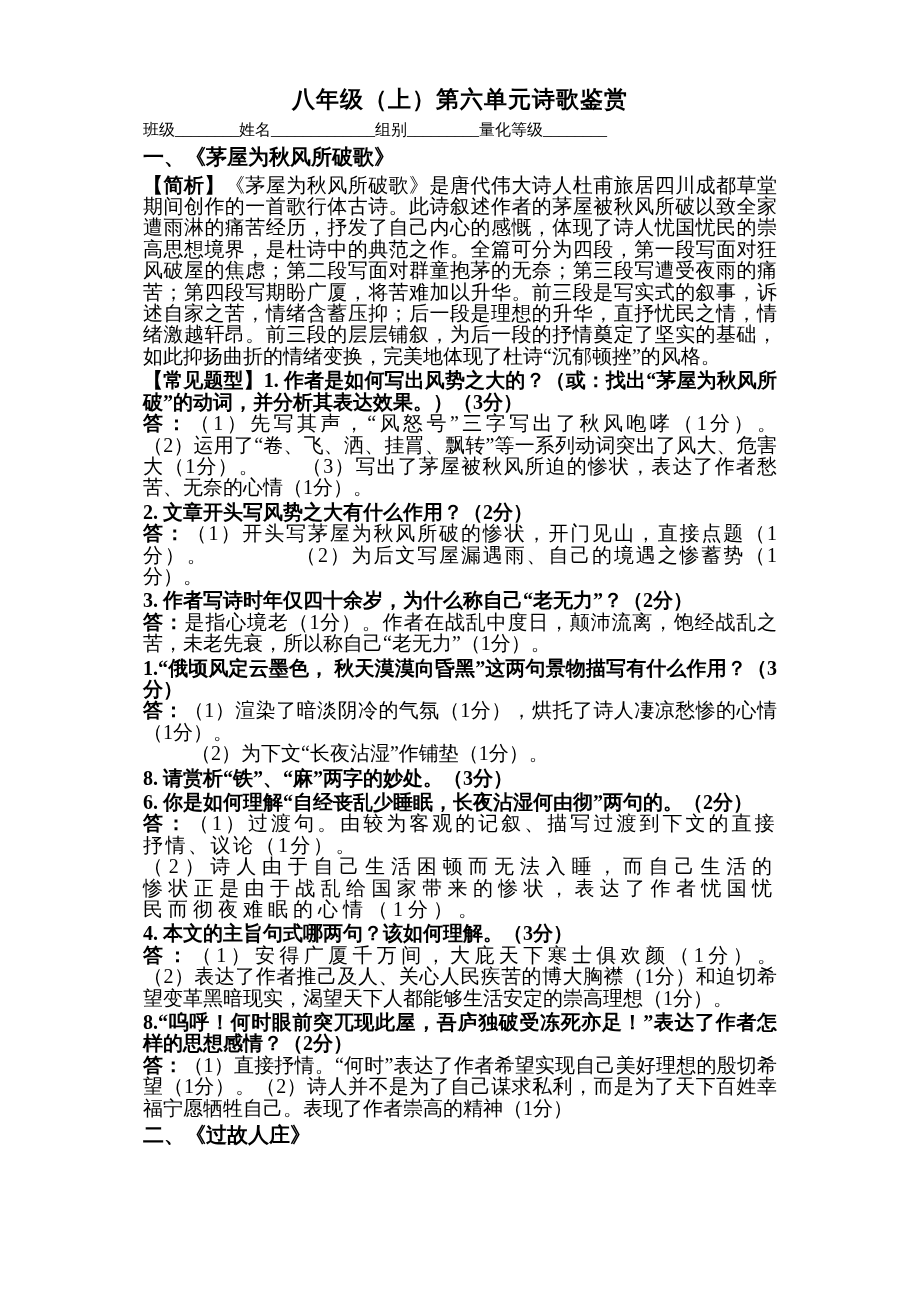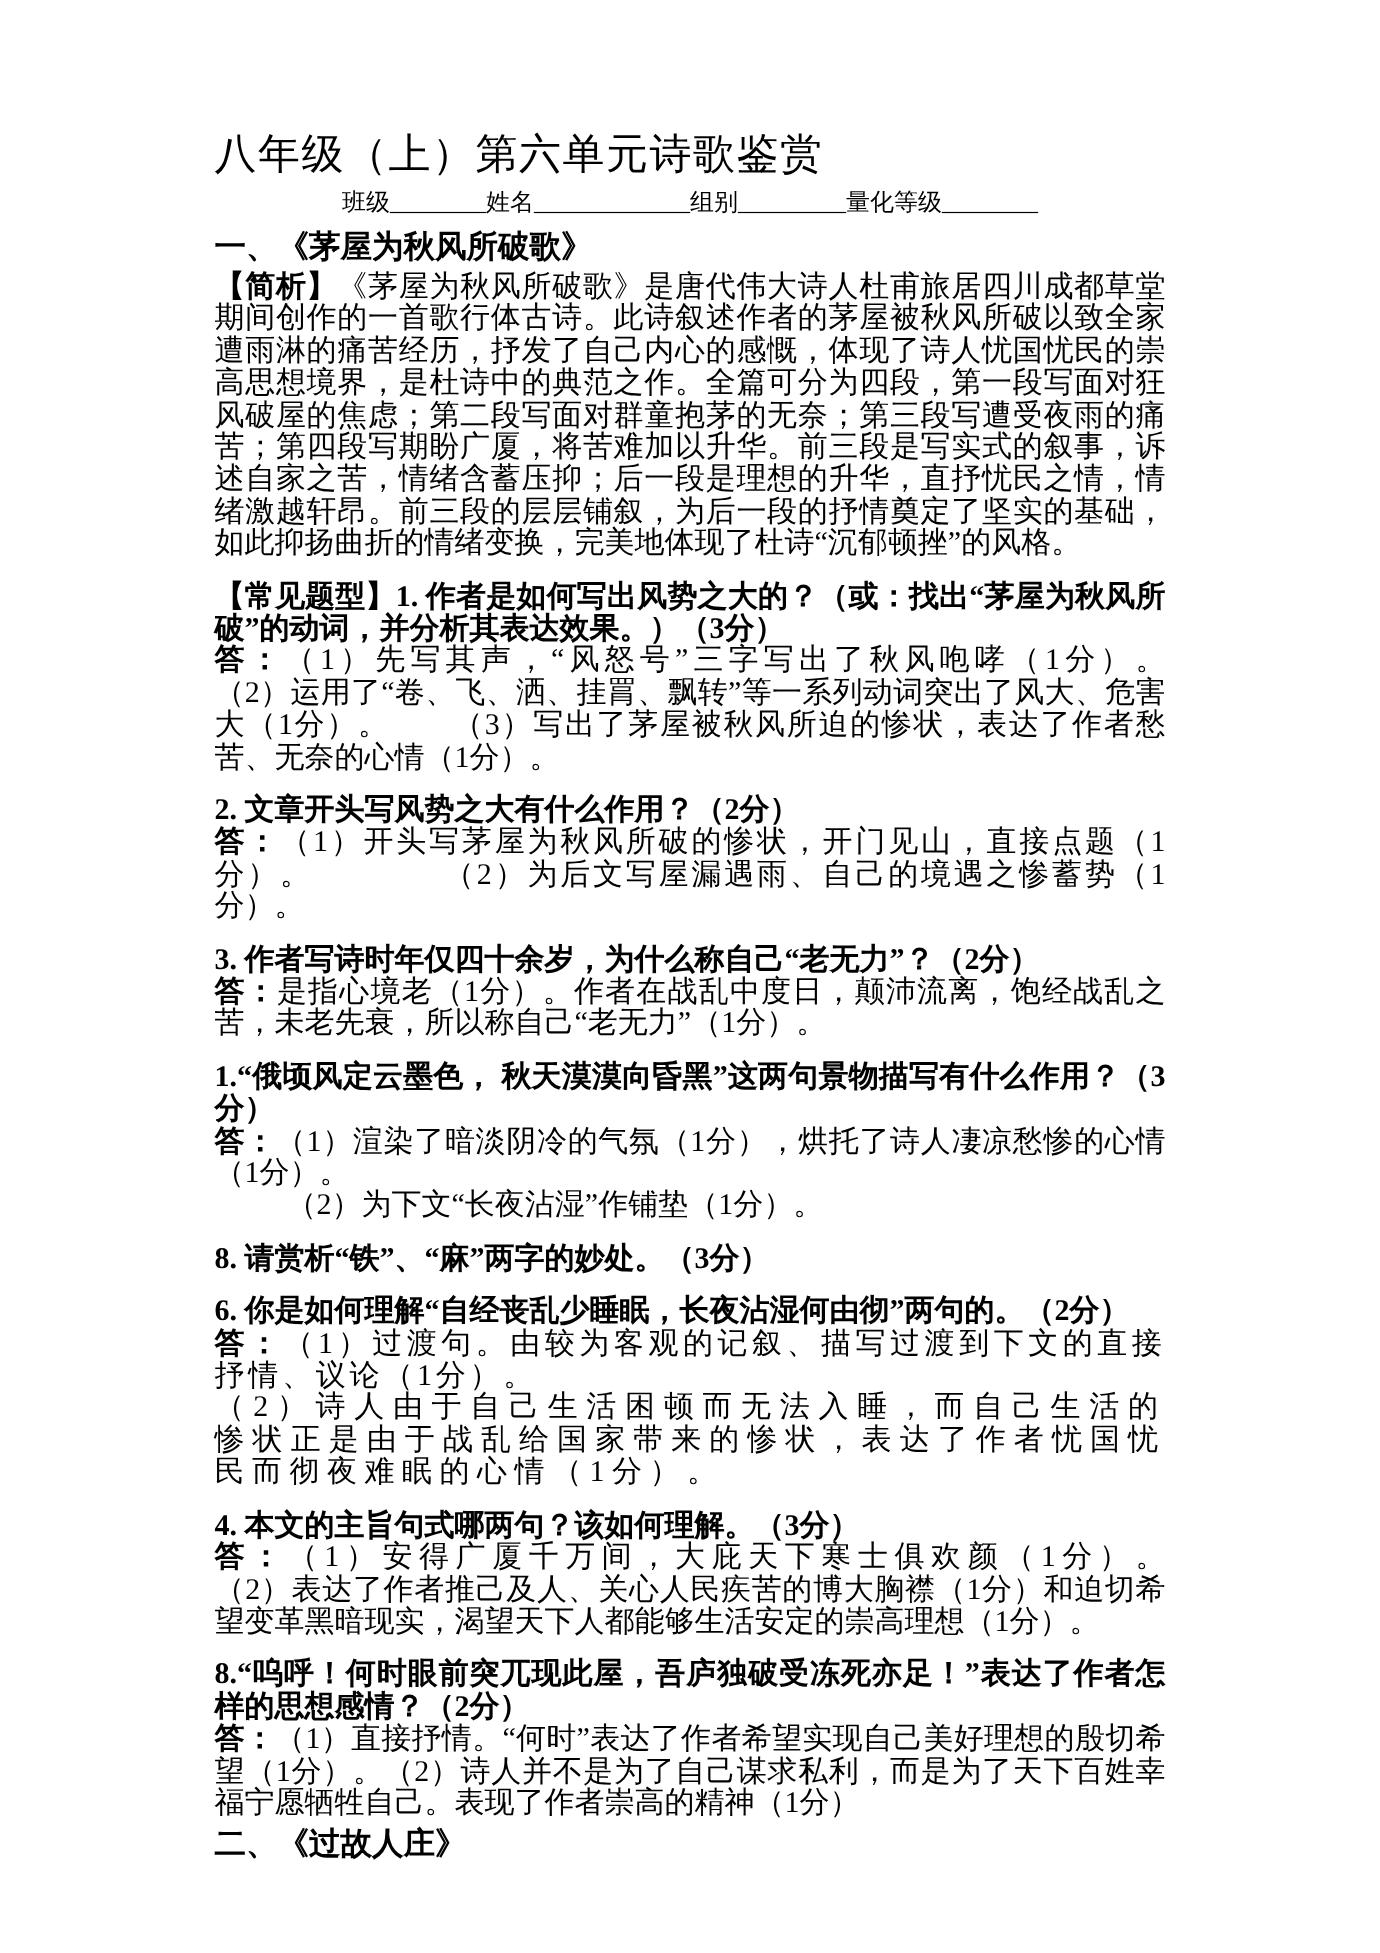--- a/index.html
+++ b/index.html
@@ -16,45 +16,45 @@
   }
   .page {
     box-sizing: border-box;
     width: 920px;
     min-height: 1302px;
     padding: 86px 143px 40px 143px;
     background: #ffffff;
   }
   .doc-title {
     margin: 0 0 4px 0;
-    font-size: 28px;
-    font-weight: normal;
+    font-size: 23px;
+    font-weight: bold;
+    text-align: center;
     letter-spacing: 1px;
     line-height: 1.25;
   }
   .meta-line {
     font-size: 16px;
-    text-align: center;
     margin: 0 0 4px 0;
     line-height: 1.35;
   }
   .block {
     margin: 0;
     font-size: 20px;
     line-height: 21.4px;
     text-align: justify;
   }
   .block .lead { font-weight: bold; }
   .heading {
     font-size: 21px;
     line-height: 1.3;
     margin: 3px 0 3px 0;
     text-align: left;
   }
-  .q { margin-top: 14px; }
+  .q { margin-top: 3px; }
   .ans { }
   .p-indent { padding-left: 48px; }
   .spaced { letter-spacing: 2.5px; }
   .spaced-wide { letter-spacing: 5px; }
   .gap { }
 </style>
 </head>
 <body>
 
 <div class="page">

